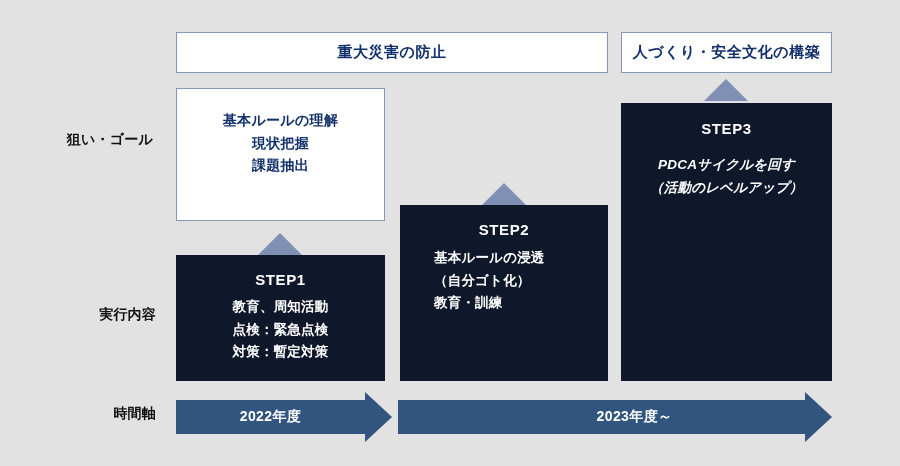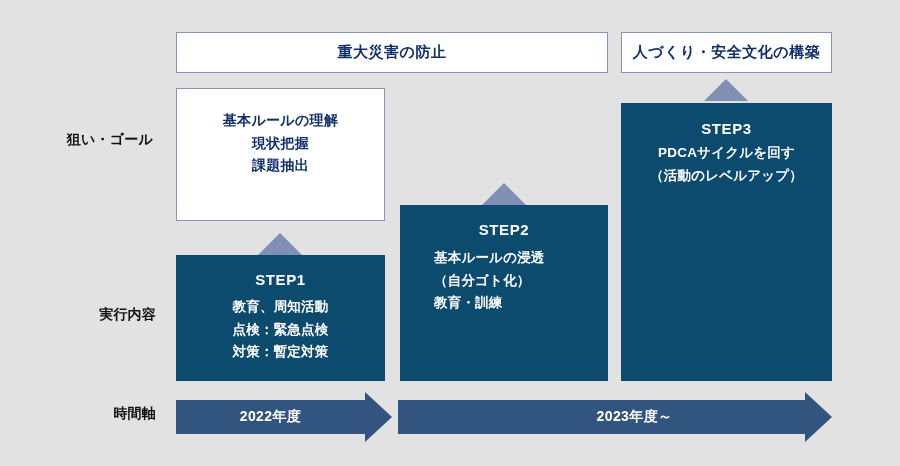--- a/index.html
+++ b/index.html
@@ -44,21 +44,21 @@
     color:#12306b;
     font-size:14px;
     font-weight:bold;
     line-height:1.62;
     letter-spacing:0.3px;
   }
   .goalbox.top-align{justify-content:flex-start;padding-top:20px;}
 
   .stepbox{
     position:absolute;
-    background:#0c4a6e;
+    background:#0f172a;
     box-sizing:border-box;
     color:#ffffff;
     overflow:hidden;
   }
   .step-title{
     text-align:center;
     font-size:15px;
     font-weight:bold;
     letter-spacing:0.6px;
   }
@@ -148,21 +148,21 @@
     <div class="step-title">STEP2</div>
     <div class="step-lines left" style="margin-top:9px;padding-left:34px;">
       <div>基本ルールの浸透</div>
       <div>（自分ゴト化）</div>
       <div>教育・訓練</div>
     </div>
   </div>
 
   <div class="stepbox" style="left:621px;top:103px;width:211px;height:278px;padding-top:17px;">
     <div class="step-title">STEP3</div>
-    <div class="step-lines center" style="margin-top:5px;">
+    <div class="step-lines center" style="margin-top:17px;font-style:italic;">
       <div>PDCAサイクルを回す</div>
       <div>（活動のレベルアップ）</div>
     </div>
   </div>
 
   <div class="arrow" style="left:176px;top:392px;width:216px;height:50px;">
     <div class="shaft" style="width:189px;"></div>
     <div class="head" style="left:189px;"></div>
     <div class="atext" style="width:189px;">2022年度</div>
   </div>

